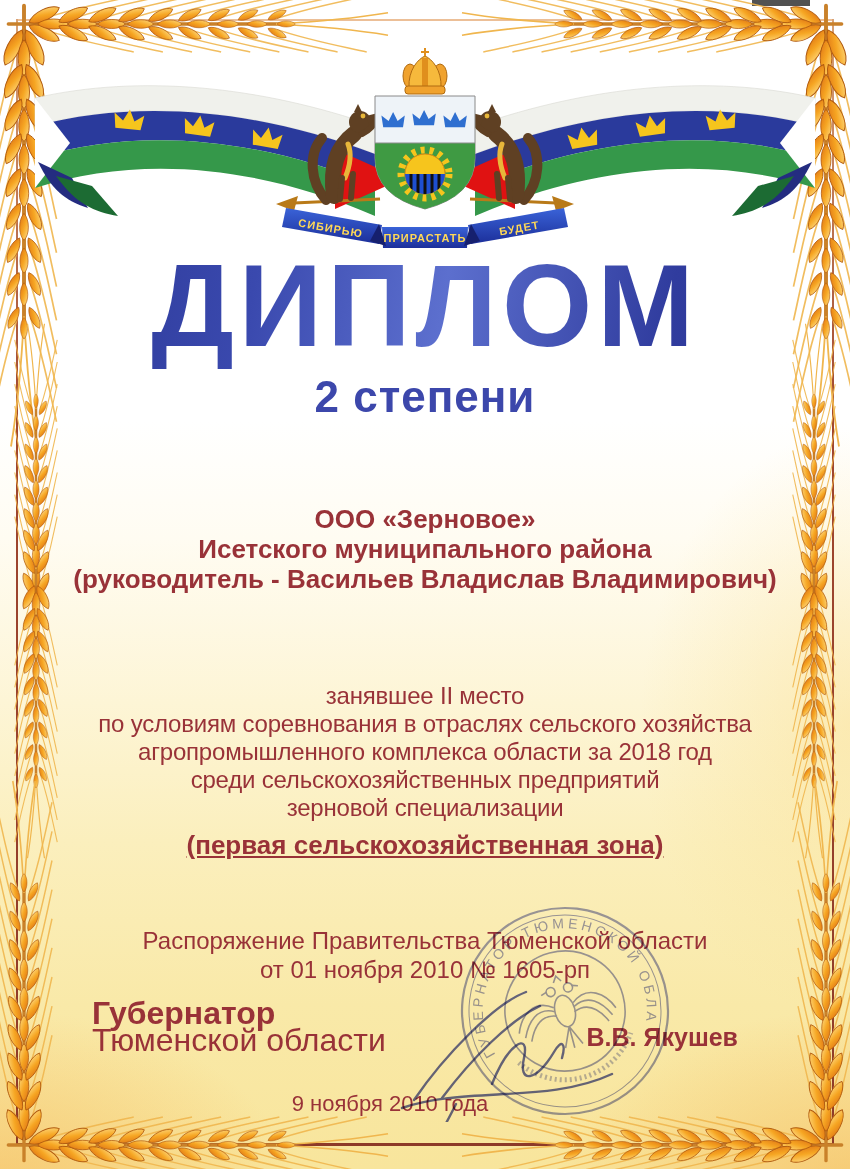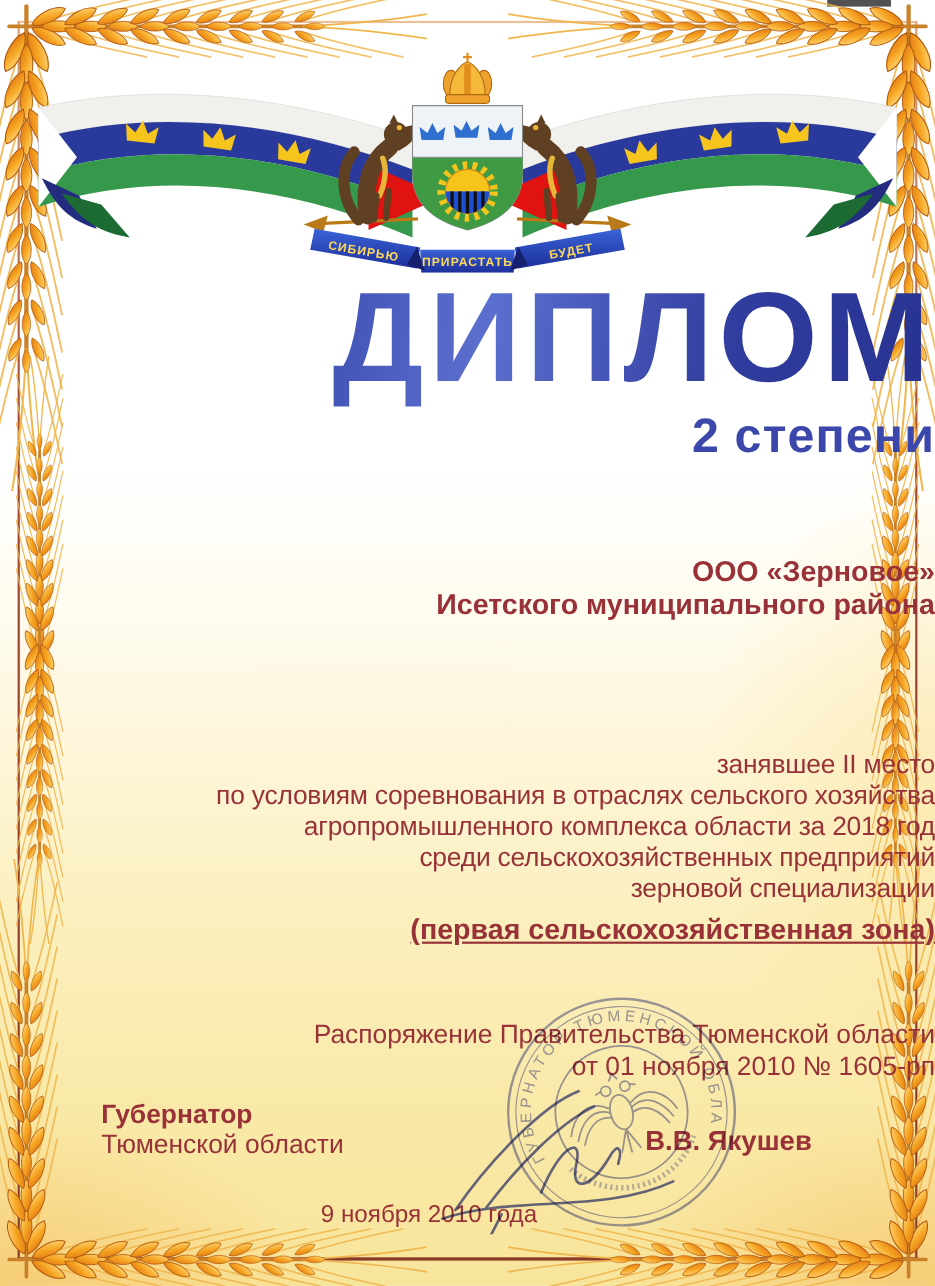--- a/index.html
+++ b/index.html
@@ -16,38 +16,38 @@
   .fl-top{left:18px;top:19px;width:814px;height:2px;background:#ecbf97;}
   .fl-left{left:16px;top:19px;width:2px;height:1126px;background:linear-gradient(180deg,#d9a377,#a0472f 35%,#8d3a29);}
   .fl-right{left:832px;top:19px;width:2px;height:1126px;background:linear-gradient(180deg,#d9a377,#a0472f 35%,#8d3a29);}
   .fl-bottom{left:16px;top:1143px;width:818px;height:3px;background:#8d3a29;}
   .scan-artifact{position:absolute;left:752px;top:0;width:58px;height:6px;background:#343434;opacity:.85;}
 
   svg{display:block;}
   .wheat-layer{position:absolute;left:0;top:0;width:850px;height:1169px;pointer-events:none;}
   .emblem{position:absolute;left:30px;top:46px;width:790px;height:202px;}
 
-  .txt{position:absolute;left:0;width:850px;text-align:right;color:#993238;}
+  .txt{position:absolute;left:0;width:850px;text-align:center;color:#993238;}
   .title{
     top:236px;font-size:116px;line-height:140px;font-weight:bold;letter-spacing:5px;
     color:#2e3a9a;
   }
   @supports ((-webkit-background-clip:text) or (background-clip:text)){
     .title{
       background:linear-gradient(100deg,#283390 0%,#3a49ae 30%,#5c6fce 52%,#303c9e 78%,#283390 100%);
       -webkit-background-clip:text;background-clip:text;color:transparent;
     }
   }
   .degree{top:372px;font-size:44px;font-weight:bold;color:#3c47ab;letter-spacing:1px;}
   .awarded{top:424px;font-size:37px;letter-spacing:.5px;}
   .recipient{top:504px;font-size:26px;line-height:30px;font-weight:bold;}
   .award{top:656px;font-size:24px;line-height:28px;letter-spacing:-.2px;margin-top:26px;}
   .zone{top:830px;font-size:26px;font-weight:bold;text-decoration:underline;}
   .order{top:926px;font-size:24px;line-height:29px;}
-  .gov{position:absolute;left:92px;top:1000px;text-align:left;color:#993238;font-size:24px;line-height:27px;}
+  .gov{position:absolute;left:92px;top:1000px;text-align:left;color:#993238;font-size:32px;line-height:27px;}
   .gov .l1{font-weight:600;}
   .gov .l2{font-weight:normal;}
   .gov-name{position:absolute;right:112px;top:1023px;color:#993238;font-size:25px;font-weight:bold;}
   .date{position:absolute;left:250px;top:1091px;width:280px;text-align:center;color:#993238;font-size:22px;}
 
   .seal{position:absolute;left:450px;top:896px;width:230px;height:230px;mix-blend-mode:multiply;opacity:.85;}
   .signature{position:absolute;left:396px;top:986px;width:228px;height:136px;mix-blend-mode:multiply;}
 </style>
 </head>
 <body>
@@ -254,20 +254,21 @@
       <text x="490" y="186" transform="rotate(-10 490 186)" font-size="11" font-weight="bold" fill="#ffd957" text-anchor="middle" letter-spacing="1">БУДЕТ</text>
     </g>
   </svg>
 
   <div class="txt title">ДИПЛОМ</div>
   <div class="txt degree">2 степени</div>
 
   <div class="txt recipient">
     <div>ООО «Зерновое»</div>
     <div>Исетского муниципального района</div>
+    <div>(руководитель - Васильев Владислав Владимирович)</div>
   </div>
 
   <div class="txt award">
     <div>занявшее II место</div>
     <div>по условиям соревнования в отраслях сельского хозяйства</div>
     <div>агропромышленного комплекса области за 2018 год</div>
     <div>среди сельскохозяйственных предприятий</div>
     <div>зерновой специализации</div>
   </div>
 

